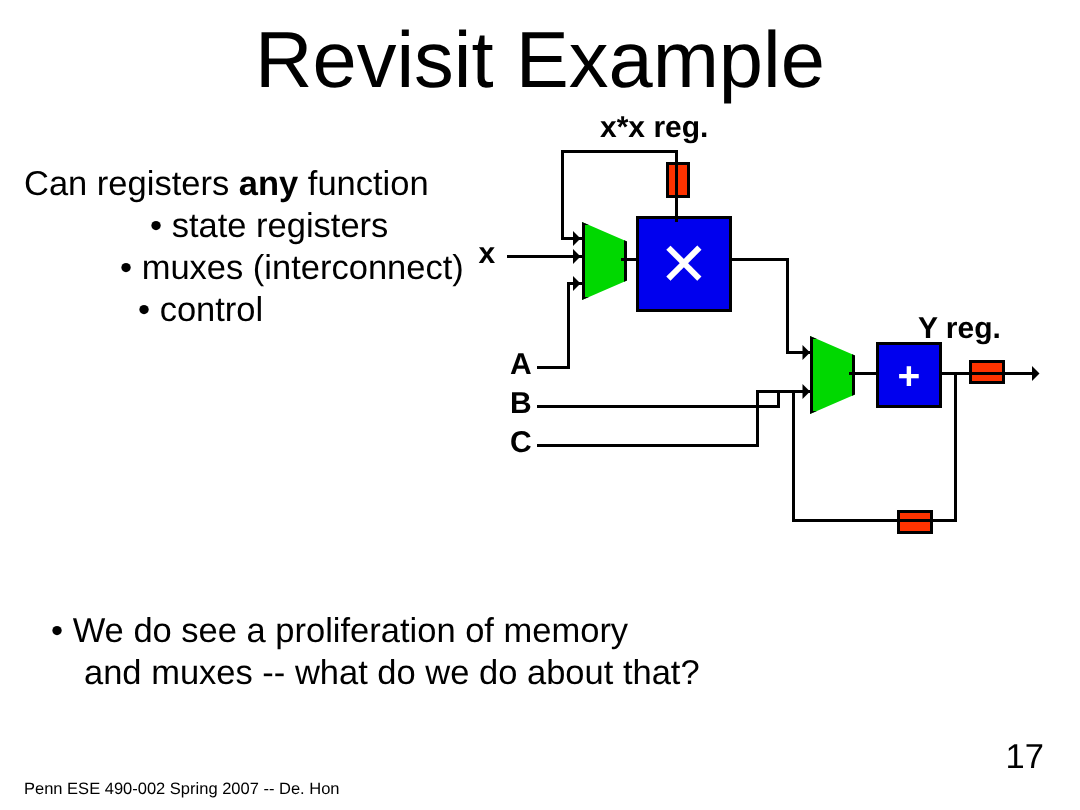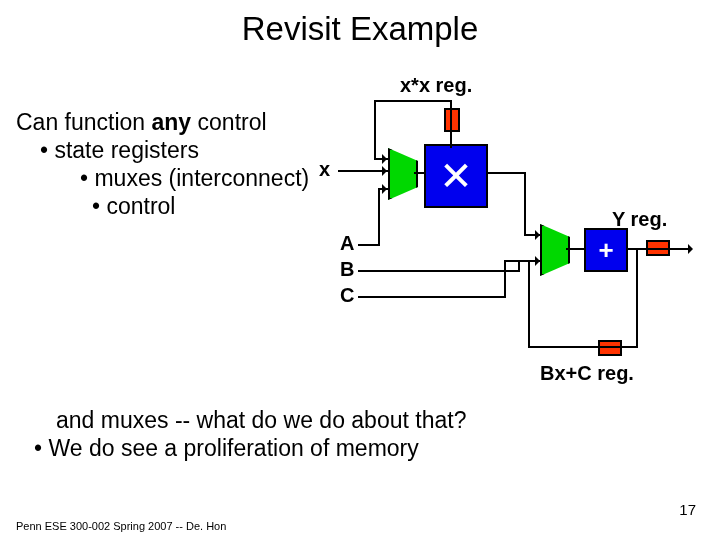--- a/index.html
+++ b/index.html
@@ -5,21 +5,21 @@
   html,body{margin:0;padding:0}
   body{
     width:720px;height:540px;
     background:#fff;
     font-family:Arial,Helvetica,sans-serif;
     color:#000;
     position:relative;
     overflow:hidden;
   }
   .title{
-    font-size:33px;
+    font-size:53px;
     text-align:center;
     margin-top:10px;
     letter-spacing:0px;
   }
   .body-text{
     position:absolute;
     left:16px; top:108px;
     font-size:23px;
     line-height:1.22;
   }
@@ -31,21 +31,21 @@
     line-height:1.22;
   }
   .footer{
     position:absolute;
     left:16px; bottom:8px;
     font-size:11px;
   }
   .slidenum{
     position:absolute;
     right:24px; bottom:22px;
-    font-size:15px;
+    font-size:23px;
   }
 
   
   .diag{
     position:absolute;
     left:0;top:0;width:720px;height:400px;
   }
   .lbl{
     position:absolute;
     font-weight:bold;
@@ -94,36 +94,35 @@
   }
   .ahR{border-left-color:#000;border-right:none}
 </style>
 </head>
 <body>
 
 <div class="title">Revisit Example</div>
 
 <div class="body-text">
   <div>
-    <span>Can function </span><span class="bold">any</span><span> control</span>
+    <span>Can registers </span><span class="bold">any</span><span> function</span>
   </div>
-  <div style="margin-left:24px">• state registers</div>
+  <div style="margin-left:84px">• state registers</div>
   <div style="margin-left:64px">• muxes (interconnect)</div>
   <div style="margin-left:76px">• control</div>
 </div>
 
 <div class="diag">
 
   <div class="lbl" style="left:400px;top:74px">x*x reg.</div>
   <div class="lbl" style="left:319px;top:158px">x</div>
   <div class="lbl" style="left:340px;top:232px">A</div>
   <div class="lbl" style="left:340px;top:258px">B</div>
   <div class="lbl" style="left:340px;top:284px">C</div>
   <div class="lbl" style="left:612px;top:208px">Y reg.</div>
-  <div class="lbl" style="left:540px;top:362px">Bx+C reg.</div>
 
   <div class="box mul">✕</div>
   <div class="box add">+</div>
 
   <div class="mux" style="left:388px;top:148px;height:48px"></div>
   <div class="mux" style="left:540px;top:224px;height:48px"></div>
 
   <div class="reg" style="left:444px;top:108px"></div>
   <div class="reg horiz" style="left:646px;top:240px"></div>
   <div class="reg horiz" style="left:598px;top:340px"></div>
@@ -160,18 +159,18 @@
 
   <div class="wire wh" style="left:626px;top:248px;width:64px"></div>
   <div class="arrowhead ahR" style="left:688px;top:244px"></div>
 
   <div class="wire wv" style="left:636px;top:248px;height:100px"></div>
   <div class="wire wh" style="left:528px;top:346px;width:110px"></div>
   <div class="wire wv" style="left:528px;top:262px;height:86px"></div>
 </div>
 
 <div class="proliferation">
+  <div>• We do see a proliferation of memory</div>
   <div style="margin-left:22px">and muxes -- what do we do about that?</div>
-  <div>• We do see a proliferation of memory</div>
 </div>
 
-<div class="footer">Penn ESE 300-002 Spring 2007 -- De. Hon</div>
+<div class="footer">Penn ESE 490-002 Spring 2007 -- De. Hon</div>
 <div class="slidenum">17</div>
 
 </body></html>

